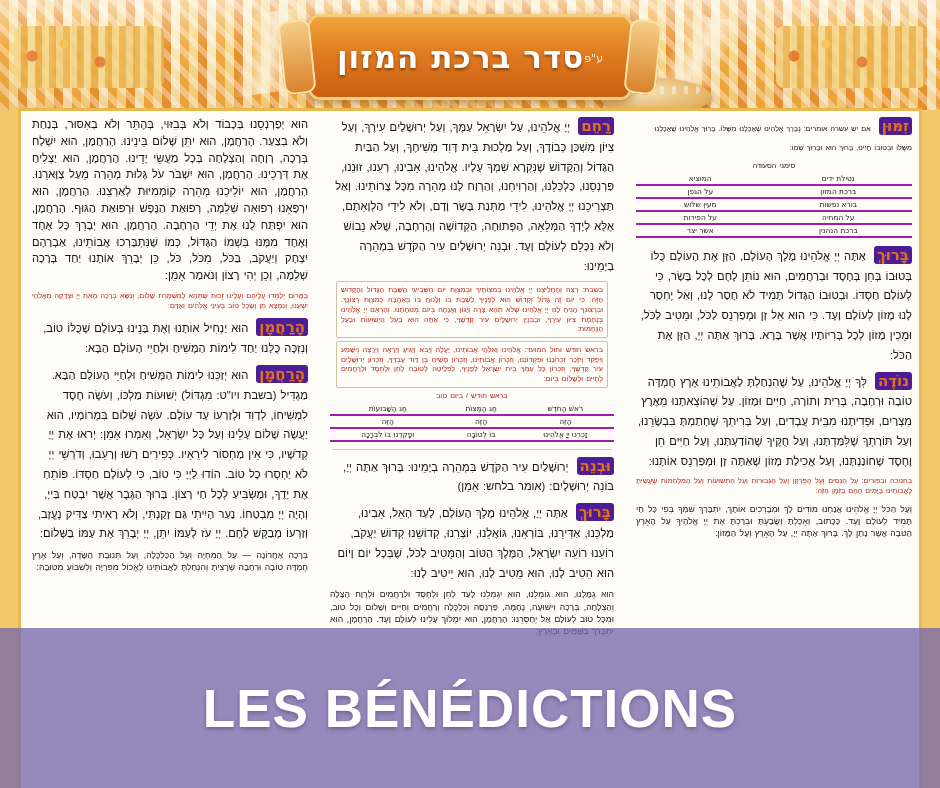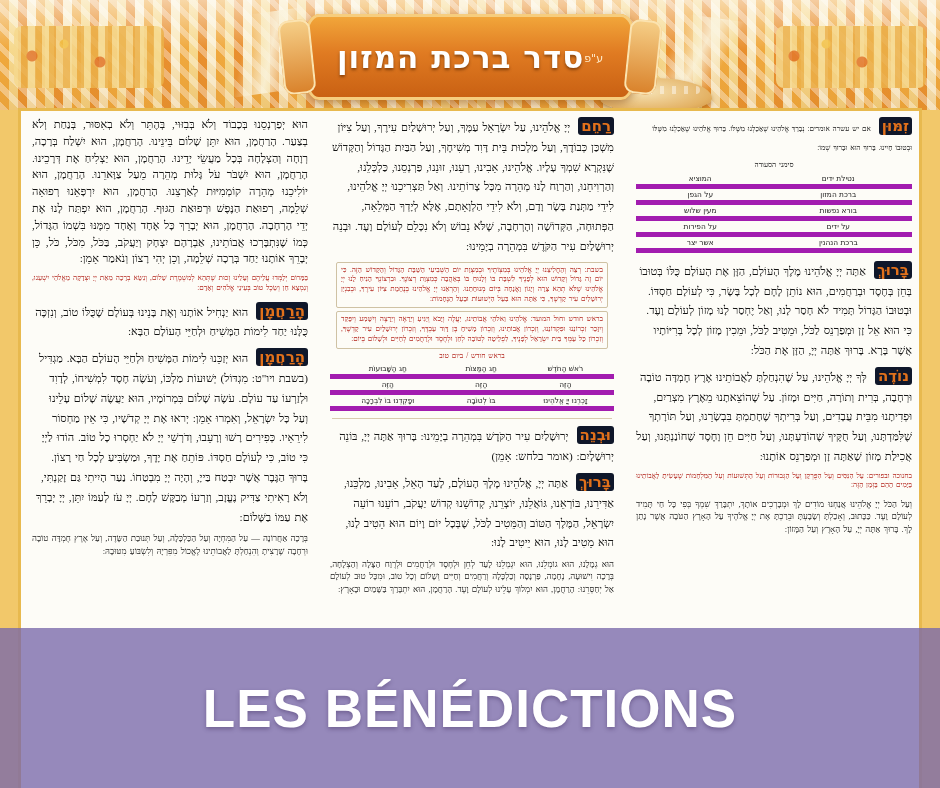--- a/index.html
+++ b/index.html
@@ -112,41 +112,41 @@
     flex:1 1 0;position:relative;overflow:hidden;
     padding:4px 6px 0 6px;box-sizing:border-box;
   }
   .col.c-right{flex:0 0 288px;}
   .col.c-mid{flex:0 0 296px;}
   .col.c-left{flex:0 0 288px;}
   .blk{margin-bottom:7px;}
   .heb{
     direction:rtl;text-align:justify;color:#151515;
     font-size:11.2px;line-height:1.5;
-    font-family:Liberation Serif, serif;
+    font-family:Liberation Sans, sans-serif;
     word-spacing:1px;
   }
   .heb.sm{font-size:8.6px;line-height:1.42;}
   .heb.xs{font-size:7.2px;line-height:1.35;}
   .heb.red{color:#b3261e;}
   .heb.center{text-align:center;}
   .initial{
     color:#e2711b;font-weight:bold;font-size:15px;
-    background:#0f172a;padding:0 3px;border-radius:3px;margin-left:3px;
+    background:#4c1d95;padding:0 3px;border-radius:3px;margin-left:3px;
     display:inline-block;
   }
   .rule{
     height:1px;background:#d9cbb0;margin:6px 2px;border:0;
   }
   .minitable{
     width:100%;border-collapse:collapse;direction:rtl;margin:2px 0 4px 0;
   }
   .minitable td{
     font-size:7.4px;color:#1a1a1a;padding:1px 2px;text-align:center;
-    border-bottom:5px solid #a21caf;
+    border-bottom:2px solid #a21caf;
   }
   .boxed{
     border:1px solid #cfc2a4;padding:3px 4px;margin:3px 6px;border-radius:2px;
   }
   
   .banner{
     position:absolute;left:0;bottom:0;width:940px;height:160px;
     background:rgba(120,104,170,0.78);
     display:flex;align-items:center;justify-content:center;margin-top:8px;
   }
@@ -263,21 +263,21 @@
           </tr>
           <tr>
             <td>ברכת המזון</td>
             <td>על הגפן</td>
           </tr>
           <tr>
             <td>בורא נפשות</td>
             <td>מעין שלוש</td>
           </tr>
           <tr>
-            <td>על ידים</td>
+            <td>על המחיה</td>
             <td>על הפירות</td>
           </tr>
           <tr>
             <td>ברכת הנהנין</td>
             <td>אשר יצר</td>
           </tr>
         </tbody>
           </table>
       </div>
       <div class="blk">

